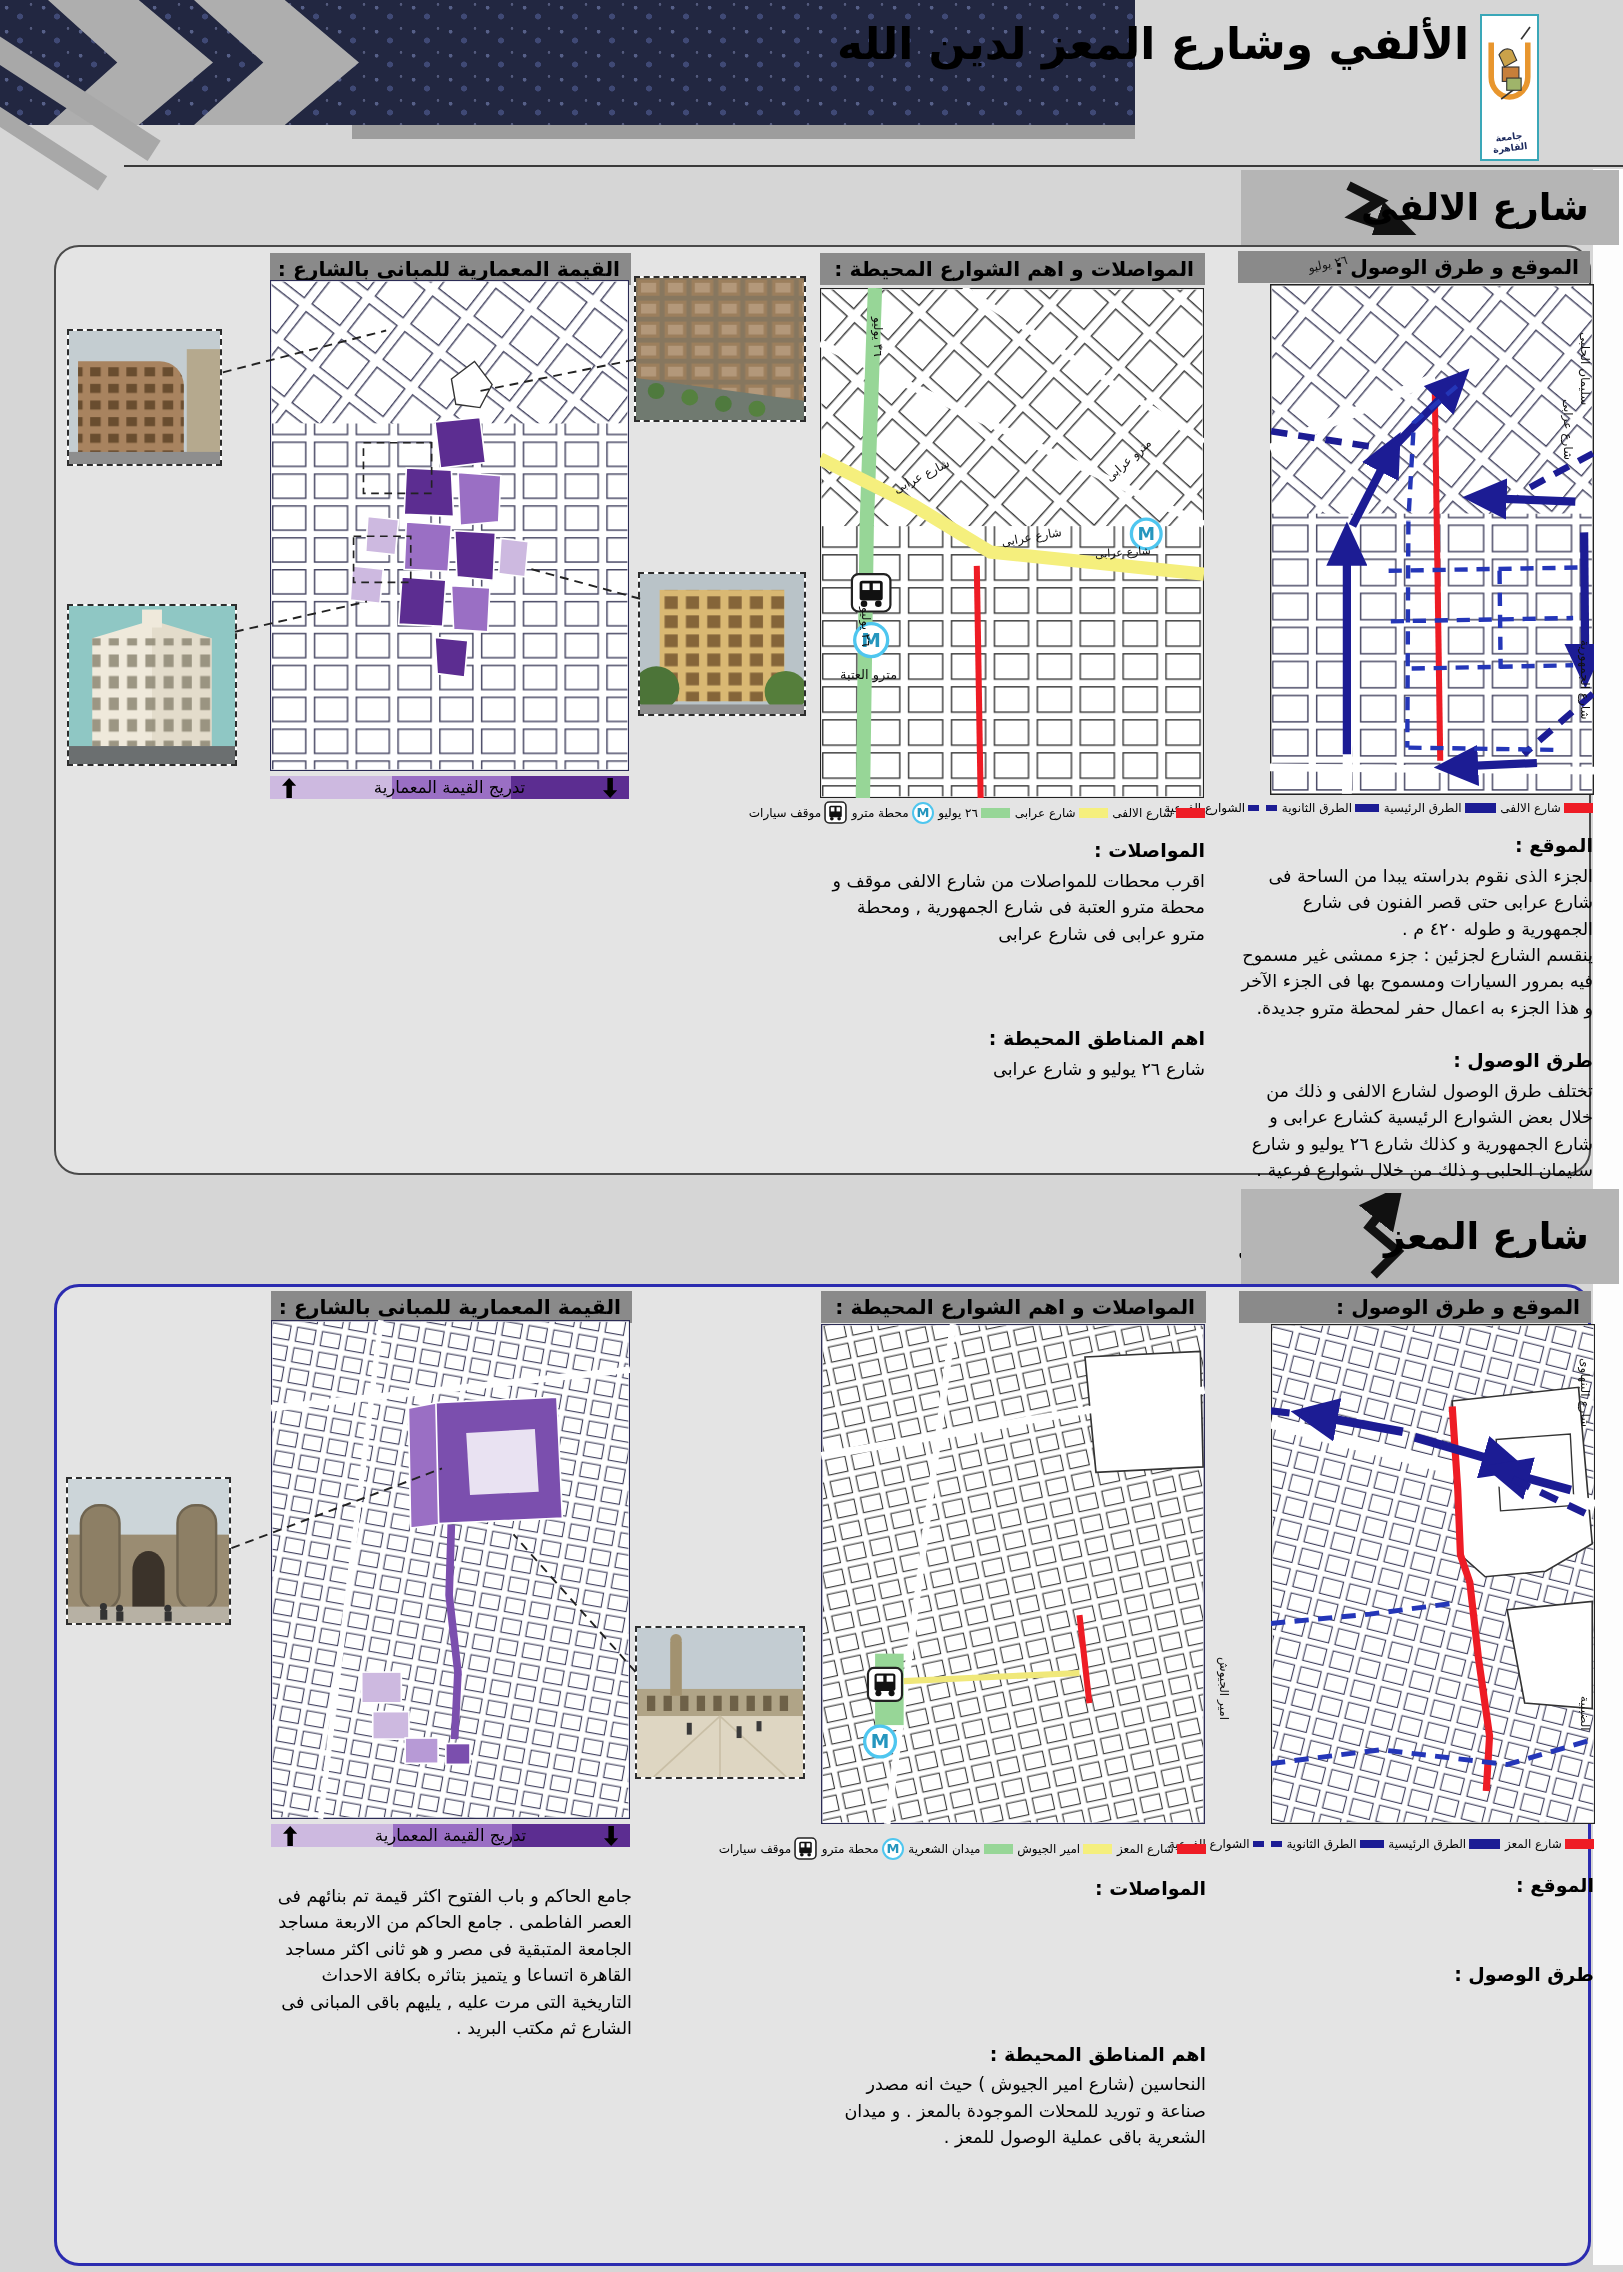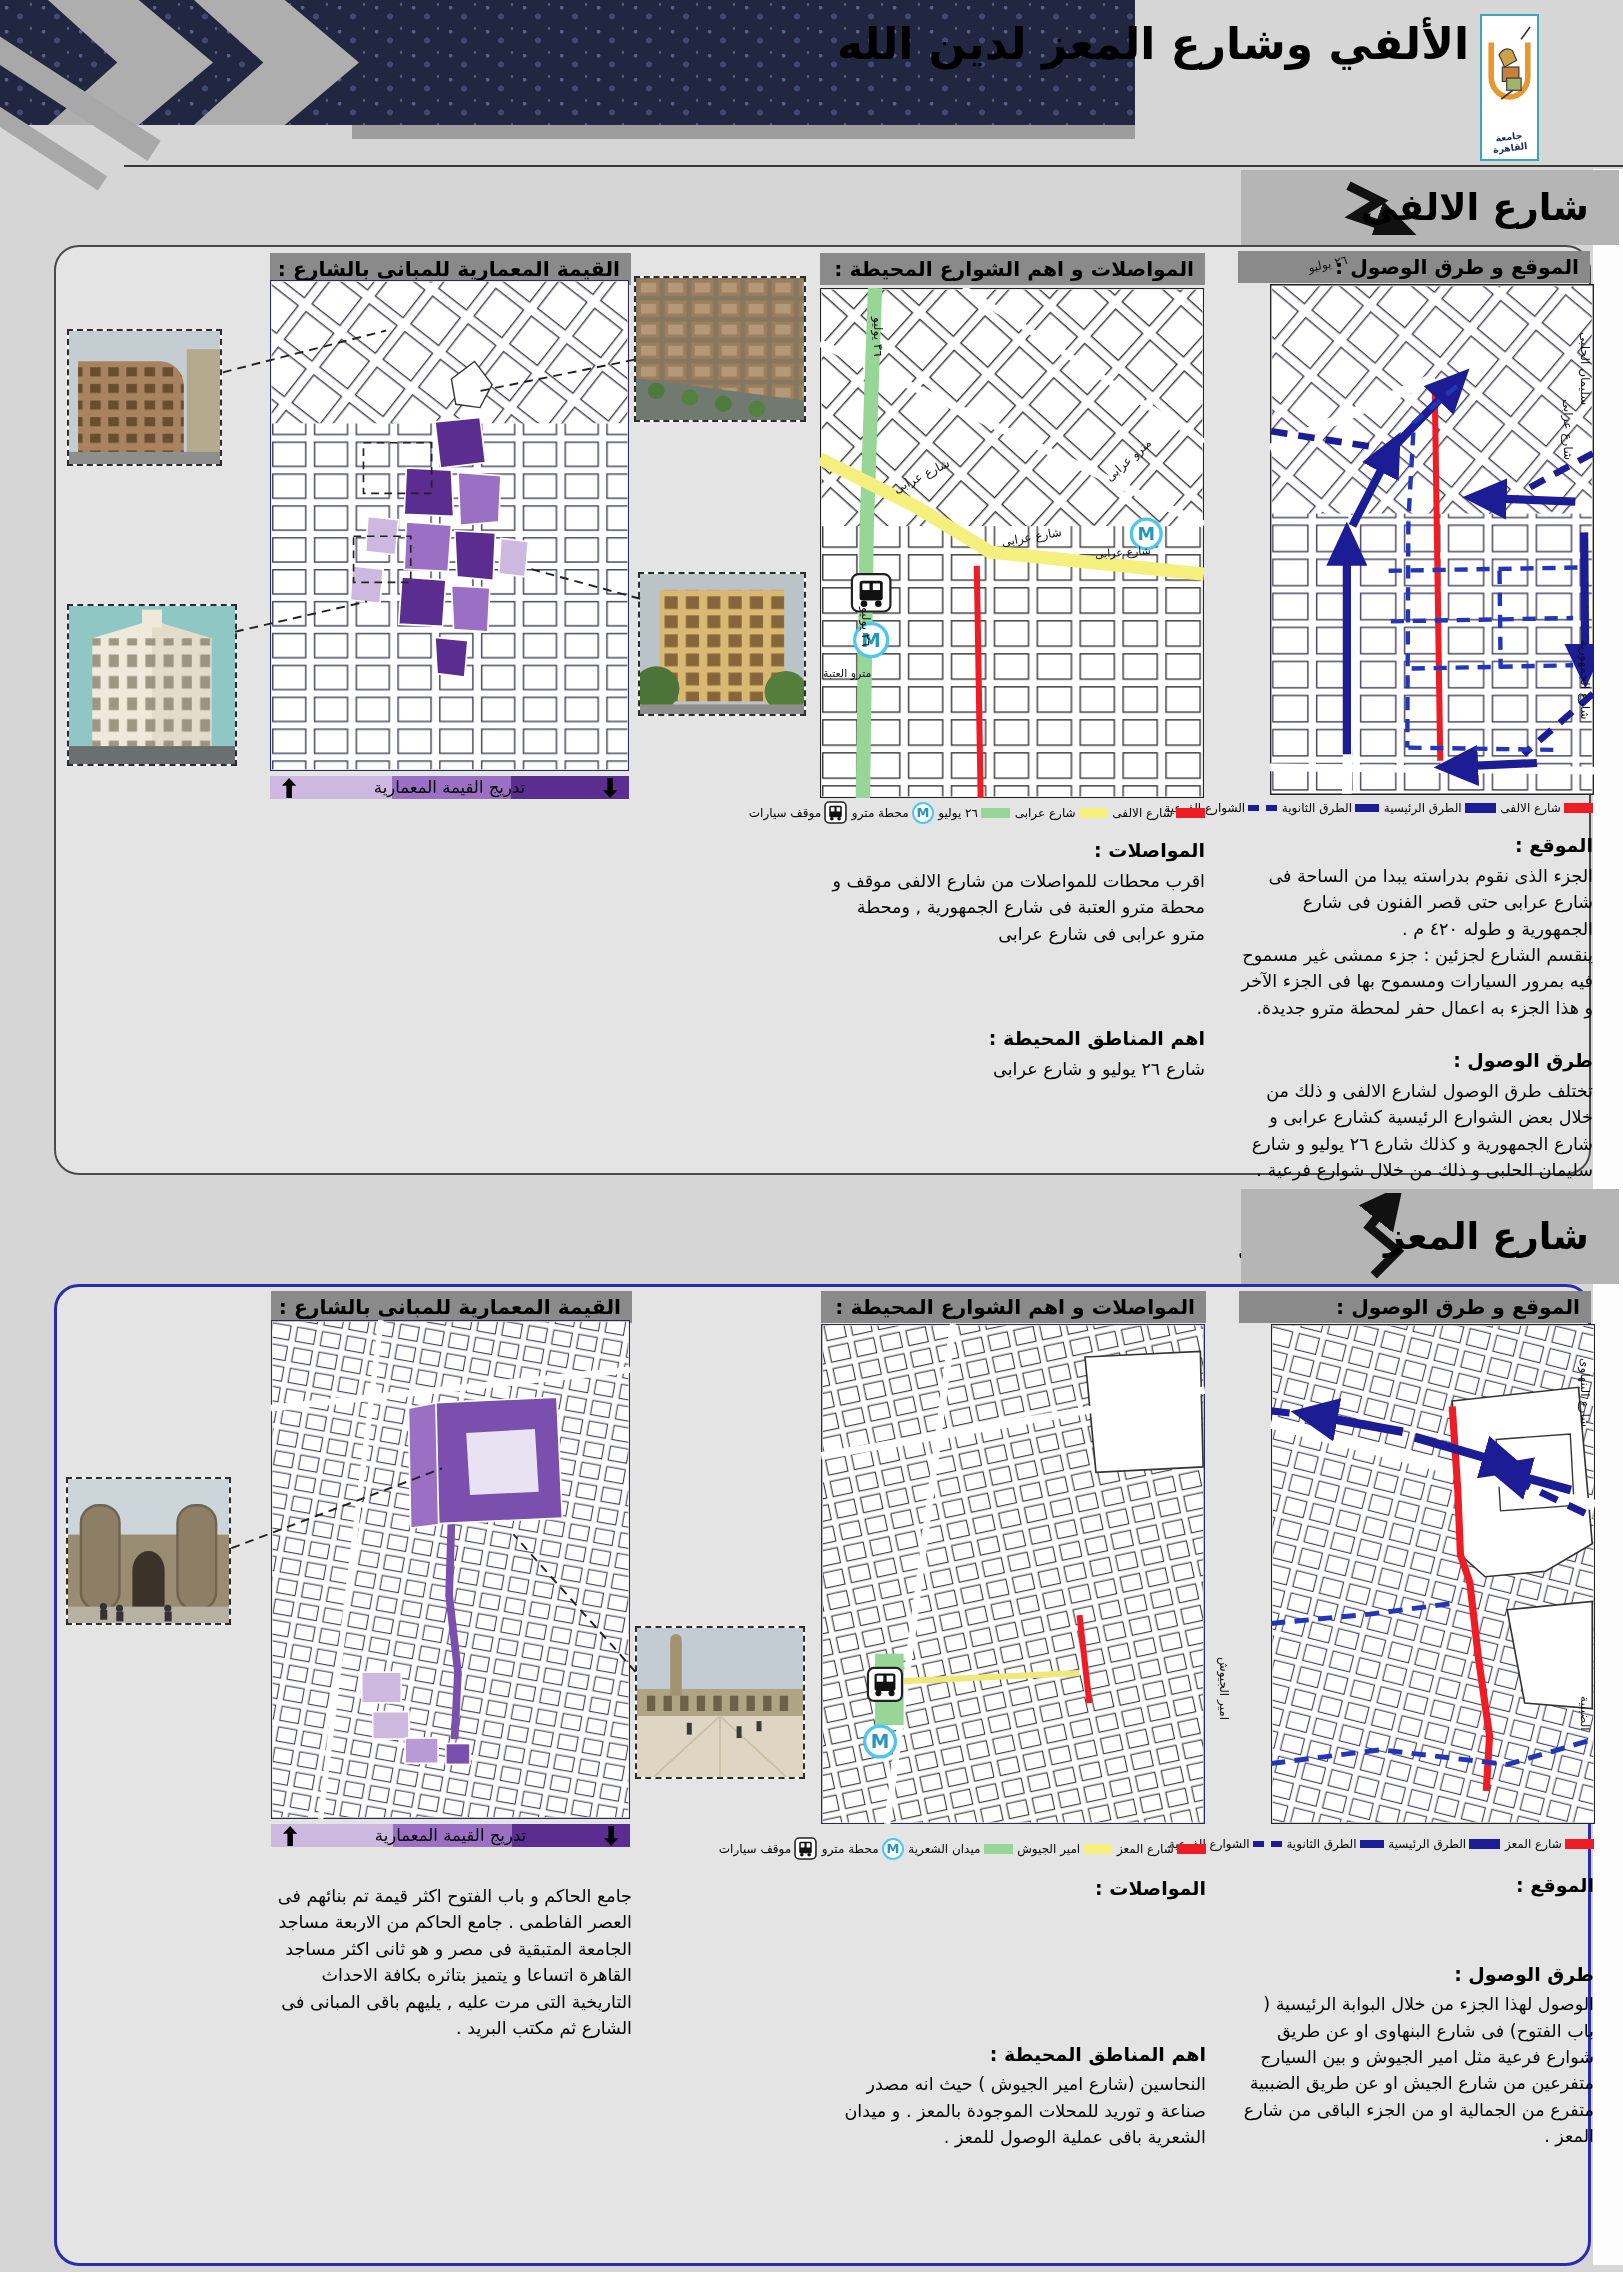--- a/index.html
+++ b/index.html
@@ -196,21 +196,21 @@
         <text x="93" y="652" text-anchor="middle" font-size="36" font-weight="bold" fill="#2596be">M</text>
         <circle cx="593" cy="447" r="27" fill="#fff" stroke="#4ec6ef" stroke-width="6"></circle>
         <text x="593" y="458" text-anchor="middle" font-size="32" font-weight="bold" fill="#2596be">M</text>
       </svg>
       <div class="mlabel rot" style="left:65px;top:29px">٢٦ يوليو</div>
       <div class="mlabel rot" style="left:53px;top:319px">٢٦ يوليو</div>
       <div class="mlabel" style="left:71px;top:181px;transform:rotate(-27deg)">شارع عرابى</div>
       <div class="mlabel" style="left:181px;top:242px;transform:rotate(-10deg)">شارع عرابى</div>
       <div class="mlabel" style="left:275px;top:258px;transform:rotate(-4deg);font-size:11px">شارع عرابى</div>
       <div class="mlabel" style="left:280px;top:165px;transform:rotate(-42deg)">مترو عرابى</div>
-      <div class="mlabel" style="left:3px;top:379px;font-size:11px">مترو العتبة</div>
+      <div class="mlabel" style="left:20px;top:379px;font-size:13px">مترو العتبة</div>
     </div>
 
     <div class="mapwrap" style="left:214px;top:33px;width:359px;height:491px">
       <svg class="map" width="359" height="491" viewBox="0 0 653 893">
         <defs>
           <pattern id="c1d" width="82" height="82" patternUnits="userSpaceOnUse" patternTransform="rotate(38)">
             <rect x="5" y="5" width="64" height="64" fill="#fff" stroke="#3c3c5a" stroke-width="2.5"></rect>
             </pattern>
           <pattern id="c1o" width="76" height="58" patternUnits="userSpaceOnUse">
             <rect x="5" y="5" width="60" height="44" fill="#fff" stroke="#3c3c5a" stroke-width="2.5"></rect>
@@ -539,21 +539,20 @@
             <circle cx="15" cy="34" r="3.5" fill="#111"></circle>
             <circle cx="29" cy="34" r="3.5" fill="#111"></circle>
           </svg>
         <span>موقف سيارات</span>
         </span>
     </div>
 
     <div class="tcol" style="left:1182px;top:584px;width:355px">
       <p class="th">الموقع :</p>
       <p class="th" style="margin-top:60px">طرق الوصول :</p>
-      <p class="p">الوصول لهذا الجزء من خلال البوابة الرئيسية ( باب الفتوح) فى شارع البنهاوى او عن طريق شوارع فرعية مثل امير الجيوش و بين السيارج متفرعين من شارع الجيش او عن طريق الضببية متفرع من الجمالية او من الجزء الباقى من شارع المعز .</p>
     </div>
     <div class="tcol" style="left:764px;top:587px;width:385px">
       <p class="th">المواصلات :</p>
       <p class="th" style="margin-top:137px">اهم المناطق المحيطة :</p>
       <p class="p">النحاسين (شارع امير الجيوش ) حيث انه مصدر  صناعة و توريد للمحلات الموجودة بالمعز . و ميدان الشعرية باقى عملية الوصول للمعز .</p>
     </div>
     <div class="tcol" style="left:214px;top:596px;width:361px">
       <p class="p">جامع الحاكم و باب الفتوح اكثر قيمة تم بنائهم فى العصر الفاطمى . جامع الحاكم من الاربعة مساجد الجامعة المتبقية فى مصر و هو ثانى اكثر مساجد القاهرة اتساعا و يتميز بتاثره بكافة الاحداث التاريخية التى مرت عليه , يليهم باقى المبانى فى الشارع ثم مكتب البريد .</p>
     </div>
 

